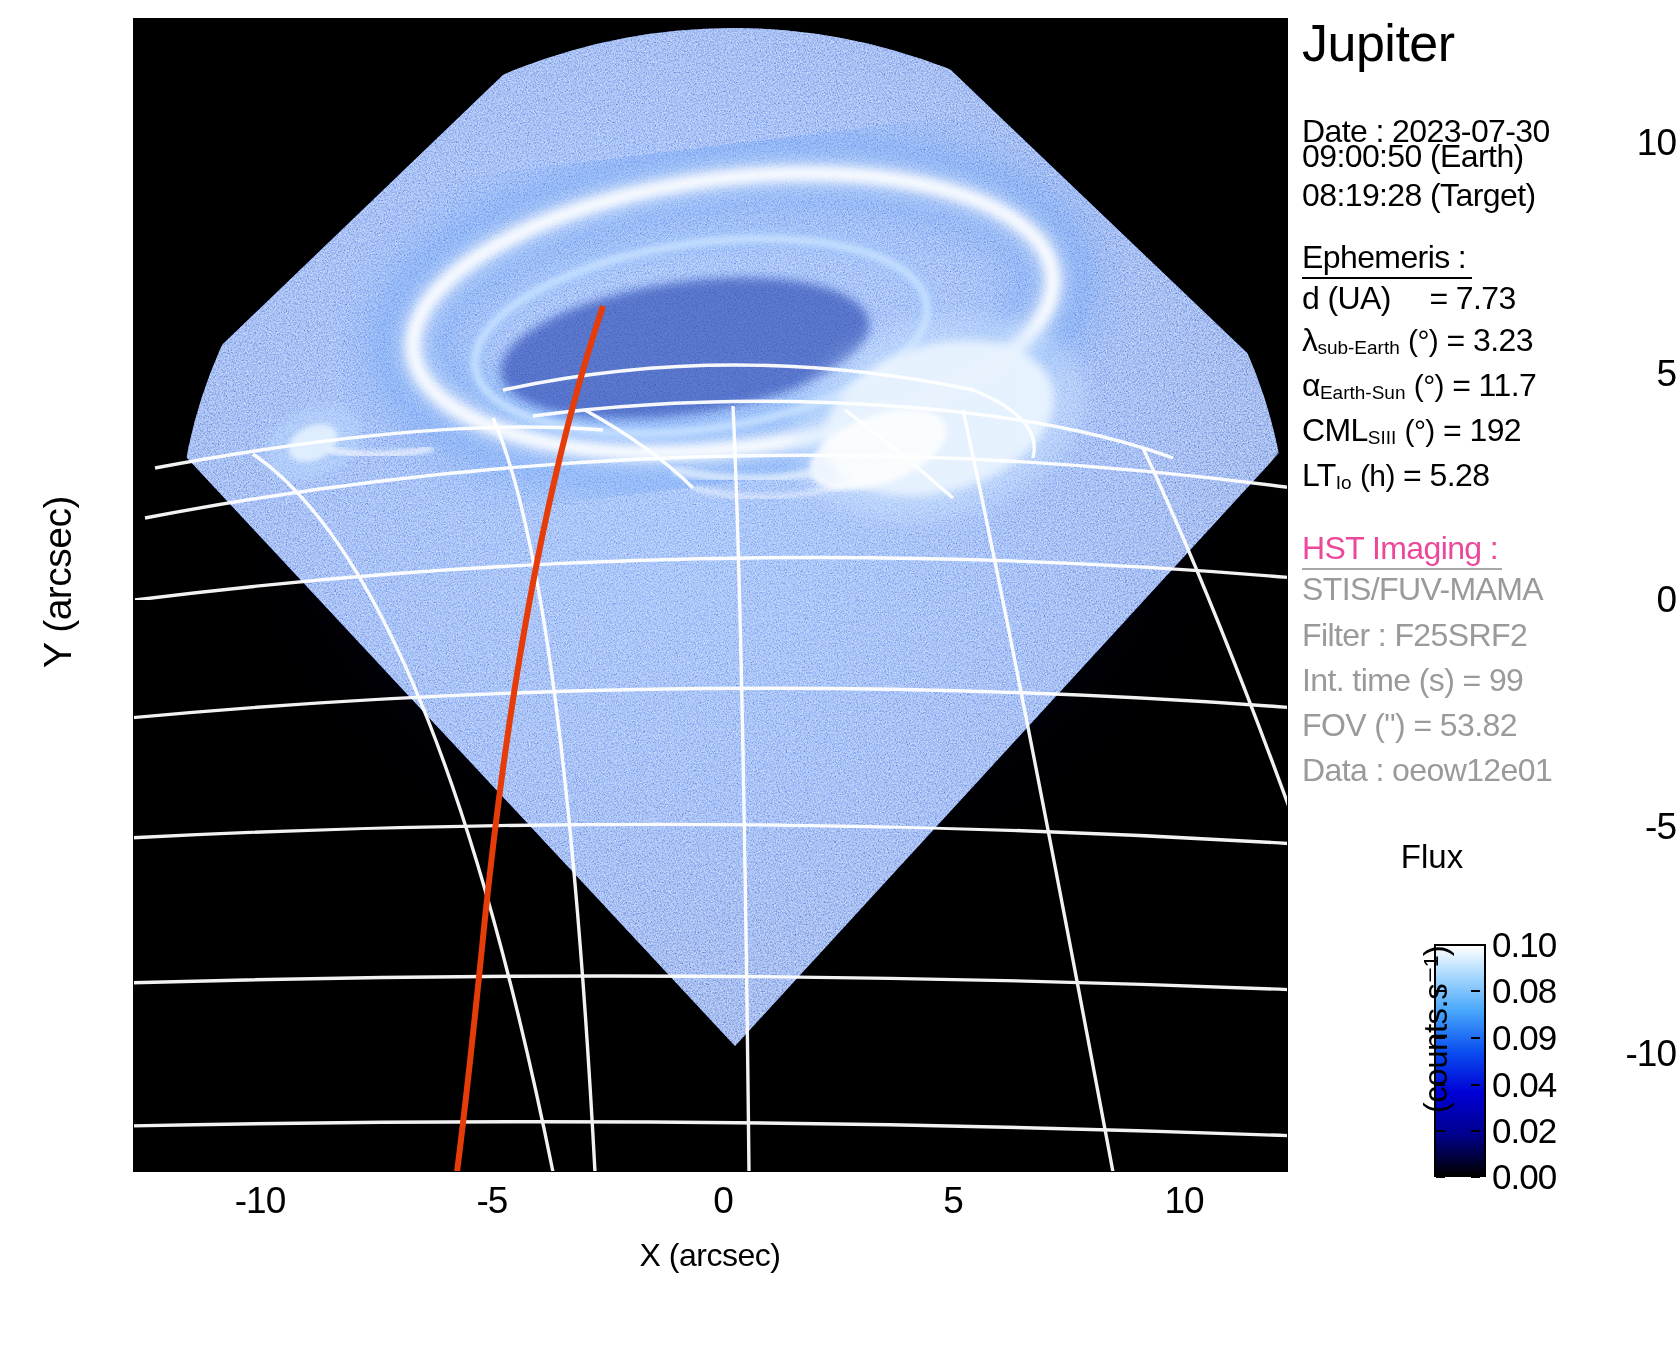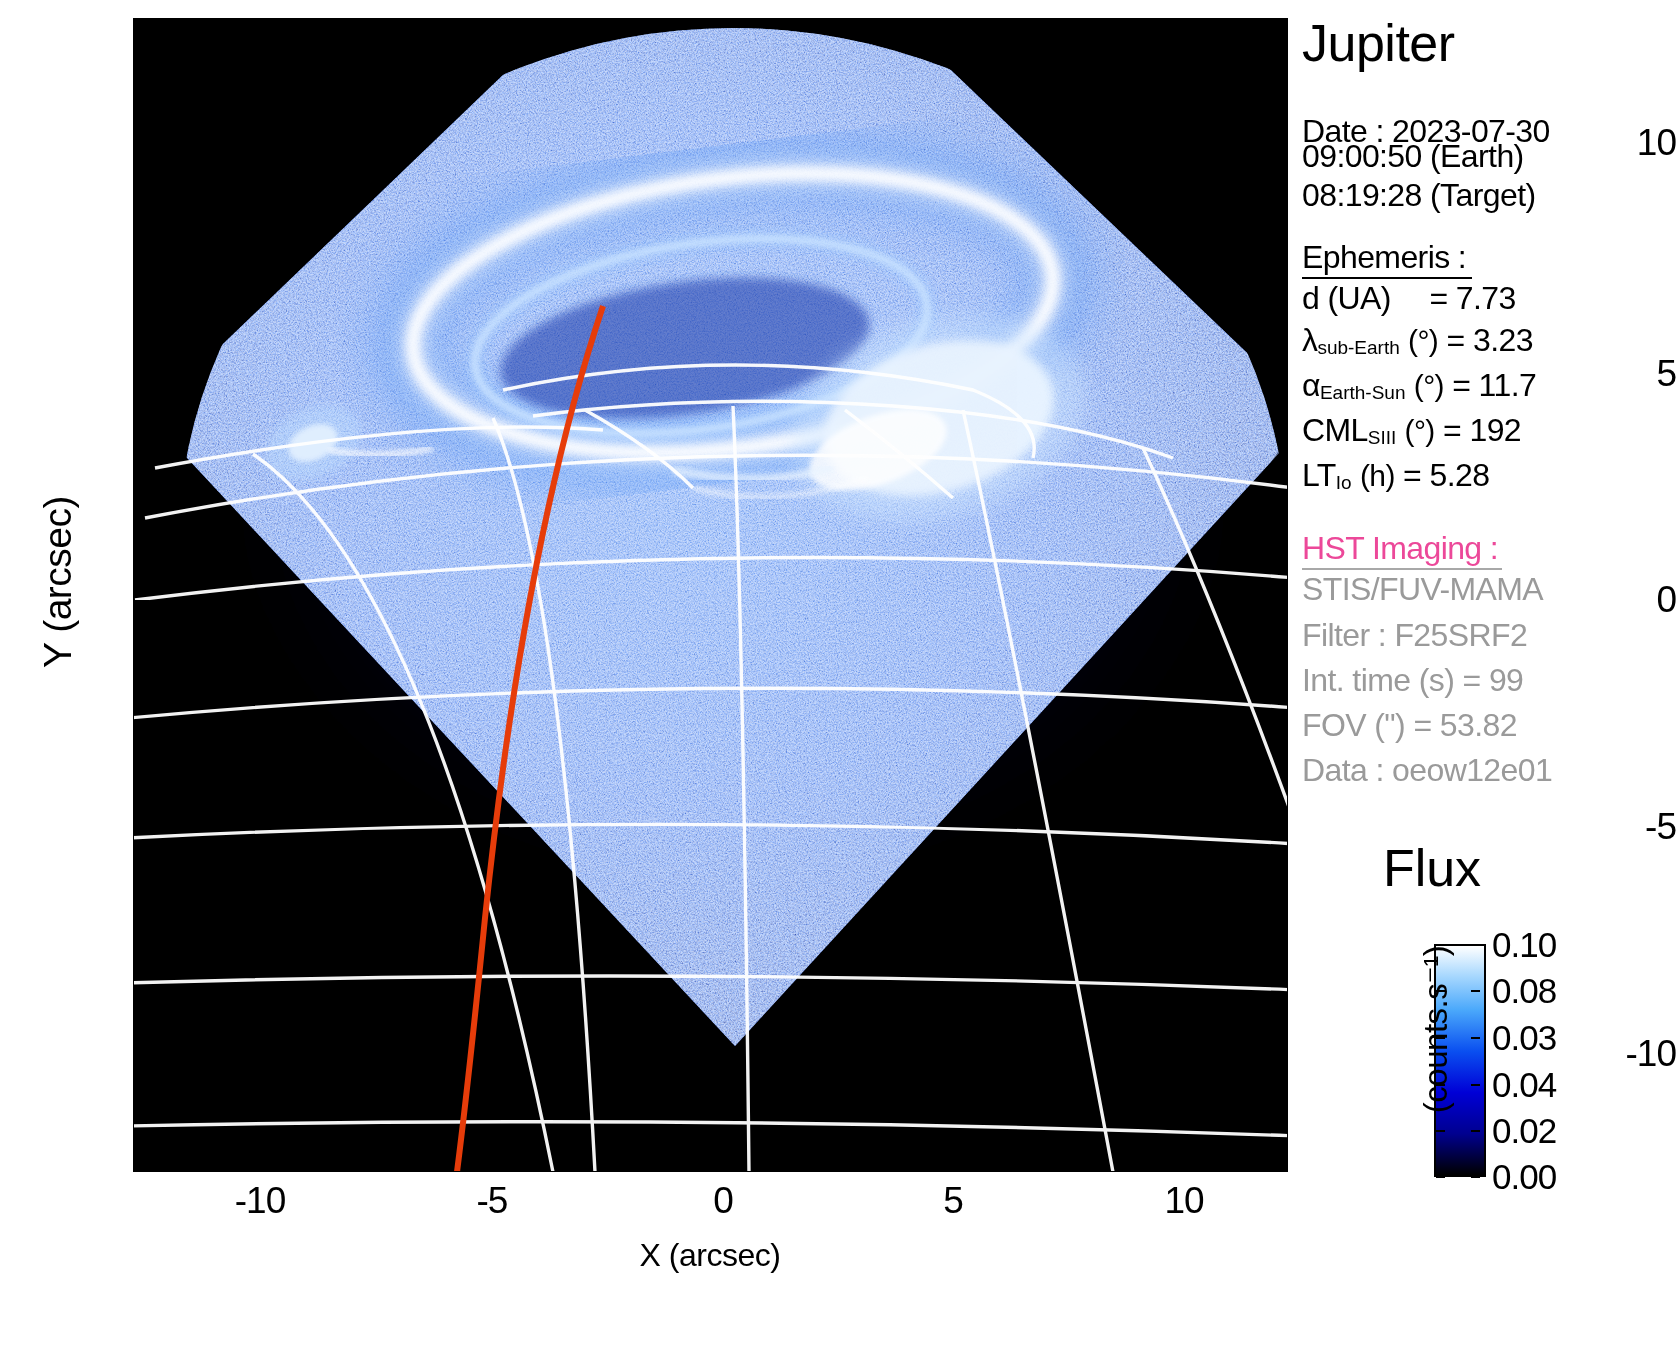--- a/index.html
+++ b/index.html
@@ -30,21 +30,21 @@
   #target-title{position:absolute;left:2px;top:13px;font-size:52px;letter-spacing:-0.5px;}
   .info-line{position:absolute;left:2px;font-size:32px;white-space:nowrap;letter-spacing:-0.6px;}
   .info-line.grey{color:#9a9a9a;}
   .hdr{position:absolute;left:2px;font-size:32px;white-space:nowrap;letter-spacing:-0.6px;}
   .rule{position:absolute;left:2px;height:2px;background:#000;}
   .rule.grey{background:#a8a8a8;}
   sub{font-size:19px;letter-spacing:0;vertical-align:-0.18em;}
   .deg{font-size:30px;}
 
   
-  #flux-title{position:absolute;left:1332px;top:838px;width:200px;text-align:center;font-size:52px;}
+  #flux-title{position:absolute;left:1332px;top:838px;width:200px;text-align:center;font-size:33px;}
   #colorbar{position:absolute;left:1434px;top:944px;width:52px;height:233px;
             border:2px solid #000;box-sizing:border-box;
             background:linear-gradient(to top,#000000 0%,#00008f 18%,#0000d6 36%,
                        #0a4ff0 54%,#4aa8fb 72%,#a8d8fe 87%,#ffffff 100%);}
   #colorbar-units{position:absolute;left:1305px;top:1010px;width:260px;text-align:center;
             font-size:33px;transform:rotate(-90deg);transform-origin:center center;
             letter-spacing:-0.5px;}
   .cbtick{position:absolute;left:1492px;font-size:35px;letter-spacing:-1px;}
   .cbtickmark{position:absolute;background:#000;width:9px;height:2px;left:1436px;}
   .cbtickmark.r{left:1471px;}
@@ -260,16 +260,16 @@
 <div class="cbtickmark r" style="top:1037px;"></div>
 <div class="cbtickmark" style="top:1084px;"></div>
 <div class="cbtickmark r" style="top:1084px;"></div>
 <div class="cbtickmark" style="top:1130px;"></div>
 <div class="cbtickmark r" style="top:1130px;"></div>
 <div class="cbtickmark" style="top:1176px;"></div>
 <div class="cbtickmark r" style="top:1176px;"></div>
 
 <div class="cbtick" style="top:925px;">0.10</div>
 <div class="cbtick" style="top:971px;">0.08</div>
-<div class="cbtick" style="top:1018px;">0.03</div>
+<div class="cbtick" style="top:1018px;">0.09</div>
 <div class="cbtick" style="top:1065px;">0.04</div>
 <div class="cbtick" style="top:1111px;">0.02</div>
 <div class="cbtick" style="top:1157px;">0.00</div>
 
 </body></html>

